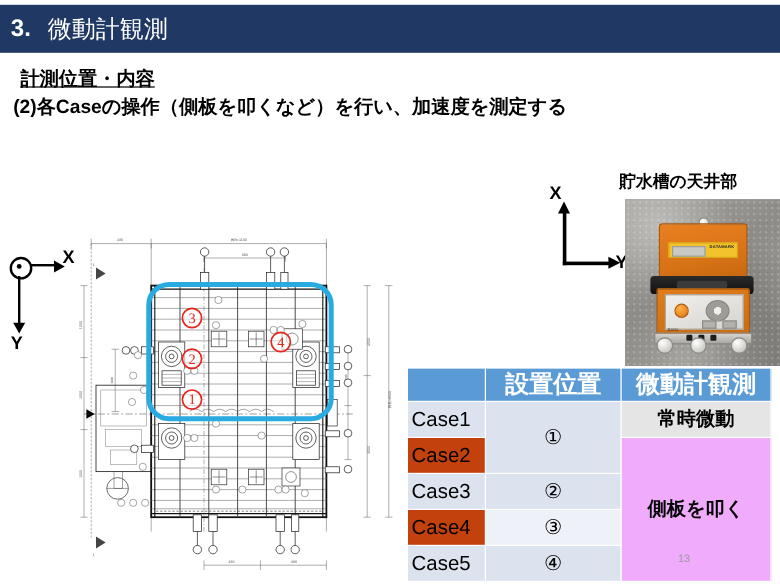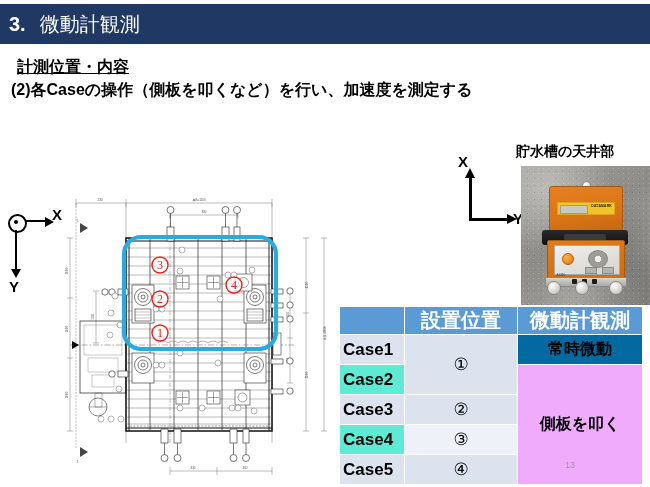--- a/index.html
+++ b/index.html
@@ -365,33 +365,33 @@
     height: 29px;
     padding: 0;
     border: 1px solid #ffffff;
     text-align: center;
     vertical-align: middle;
   }
   #meas-table td.case {
     background: #DCE3EF;
     color: #000000;
     font-size: 17px;
-    font-weight: bold;
+    font-weight: normal;
     text-align: left;
     padding-left: 3px;
   }
-  #meas-table td.case.alt { background: #5eead4; }
+  #meas-table td.case.alt { background: #c2410c; }
   #meas-table td.pos {
     background: #DCE3EF;
     font-size: 17px;
     font-family: "Liberation Serif", serif;
   }
   #meas-table td.pos.alt { background: #EEF1F8; }
   #meas-table td.kind {
-    background: #0369a1;
+    background: #e5e5e5;
     font-size: 16px;
     font-weight: bold;
   }
   #meas-table td.kind.alt { background: #f0abfc; }
   #page-num {
     position: absolute;
     left: 565px; top: 460px;
     font-size: 9px;
     color: #9a9a9a;
   }

